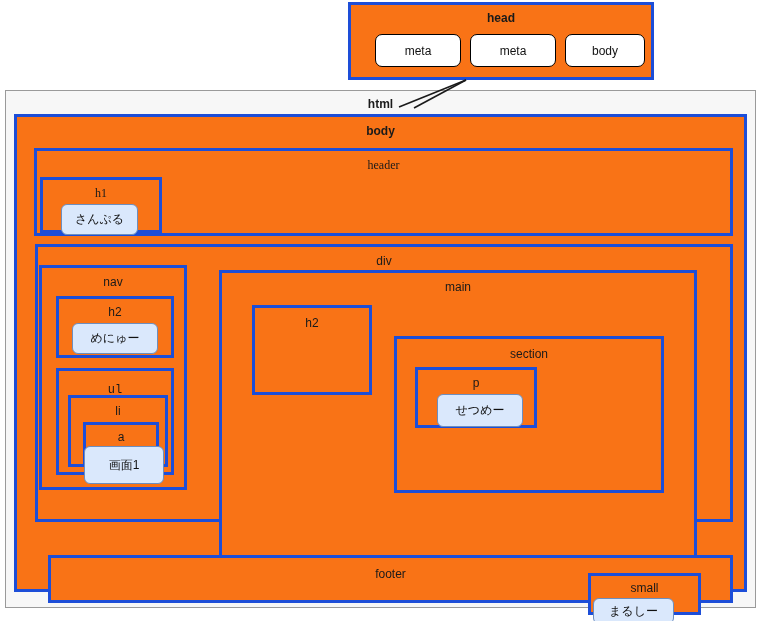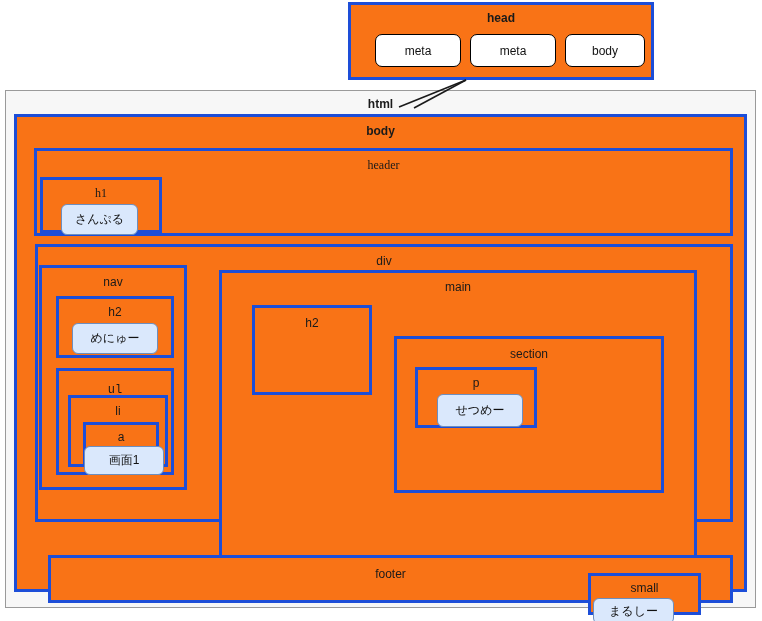--- a/index.html
+++ b/index.html
@@ -142,21 +142,21 @@
           </div>
 
           <div class="box" style="left:14px; top:100px; width:118px; height:107px;">
             <div class="box-label" style="top:12px;font-family:Liberation Mono, monospace;">ul</div>
 
             <div class="box" style="left:9px; top:24px; width:100px; height:72px;">
               <div class="box-label" style="top:6px;">li</div>
 
               <div class="box" style="left:12px; top:24px; width:76px; height:43px;">
                 <div class="box-label" style="top:5px;">a</div>
-                <div class="pill" style="left:-2px; top:21px; width:80px; height:29px;text-align:center;">
+                <div class="pill" style="left:-2px; top:21px; width:80px; height:38px;text-align:center;">
                   <span>画面1</span>
                 </div>
               </div>
             </div>
           </div>
         </div>
 
         <div class="box" style="left:181px; top:23px; width:478px; height:308px;">
           <div class="box-label" style="top:7px;">main</div>
 

